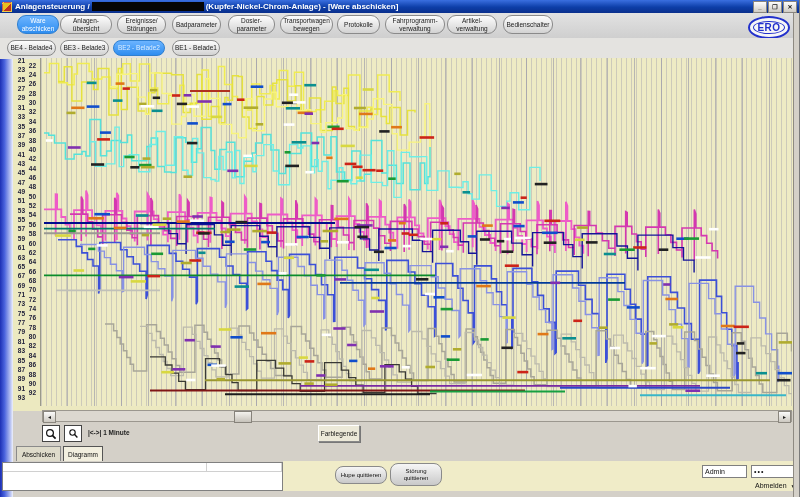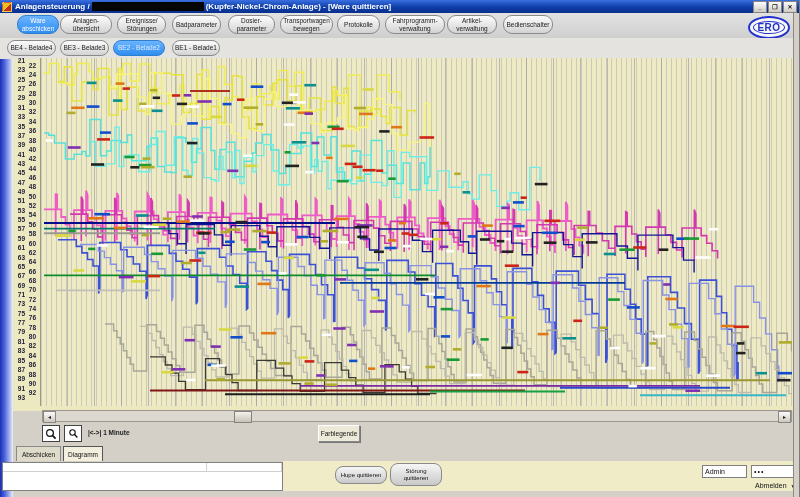--- a/index.html
+++ b/index.html
@@ -82,21 +82,21 @@
 </style>
 </head>
 <body>
 
 <div class="app">
 
   <div class="titlebar">
     <span class="appicon"></span>
     <span>Anlagensteuerung /</span>
     <span class="redact"></span>
-    <span>(Kupfer-Nickel-Chrom-Anlage) - [Ware quittieren]</span>
+    <span>(Kupfer-Nickel-Chrom-Anlage) - [Ware abschicken]</span>
     <span class="winbtns">
       <span class="winbtn">_</span>
       <span class="winbtn">❐</span>
       <span class="winbtn">✕</span>
     </span>
   </div>
 
   <div class="toolbar">
     <div id="toolbarButtons">
         <div class="pill active" style="left: 17px; width: 40px; top: 2px; height: 17px;">

